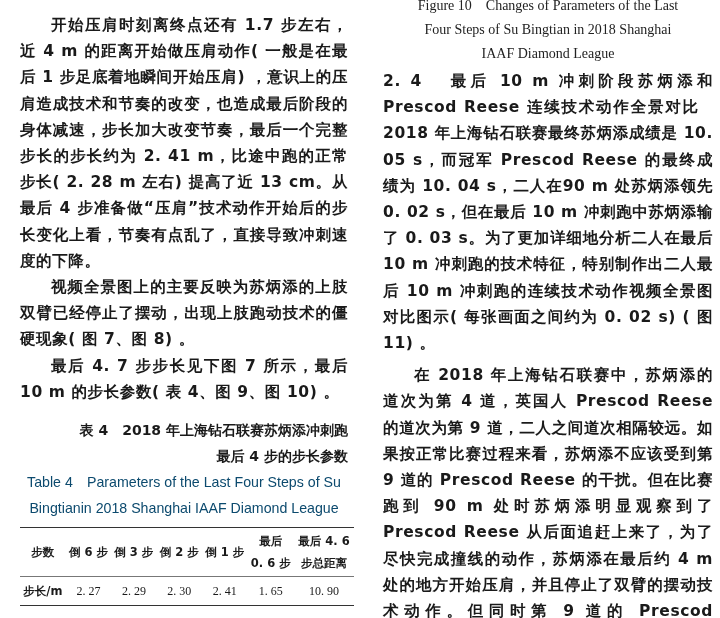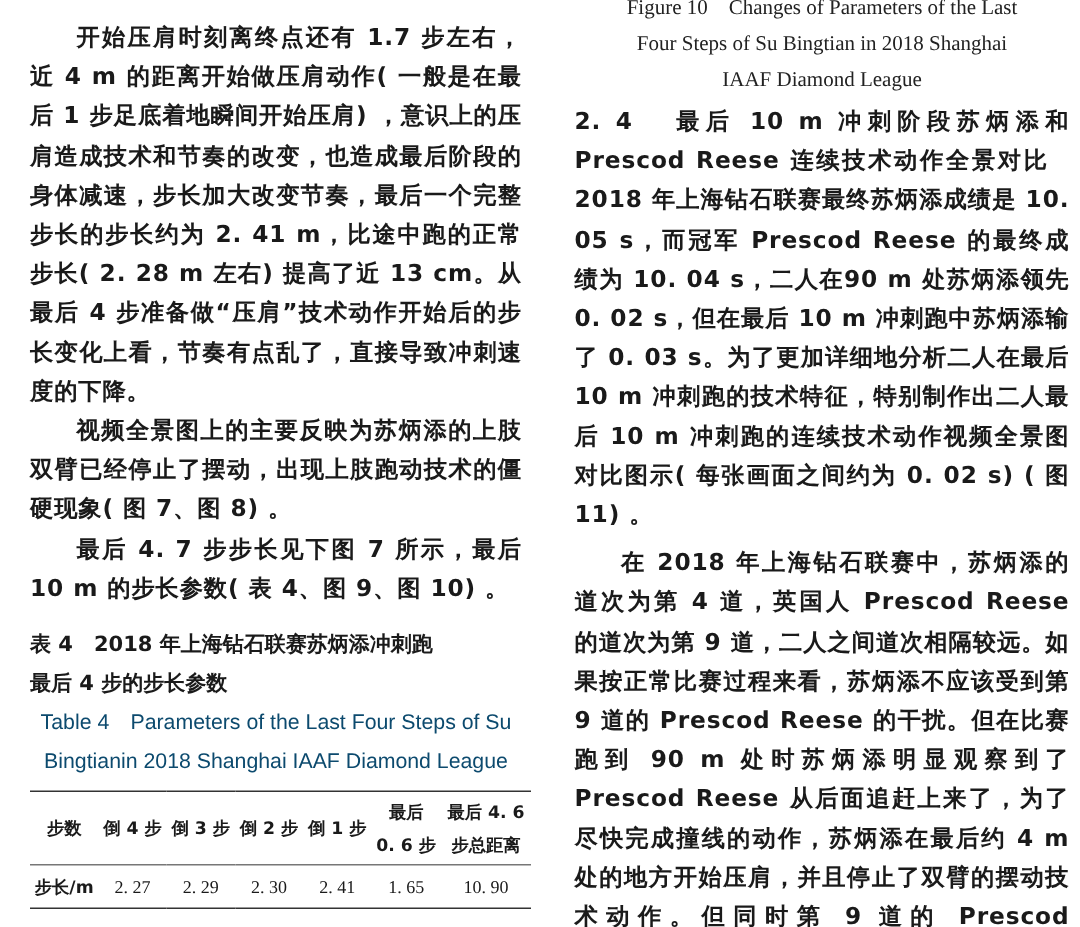--- a/index.html
+++ b/index.html
@@ -5,21 +5,21 @@
   html, body { margin: 0; padding: 0; background: #ffffff; }
   body { width: 720px; height: 618px; overflow: hidden; position: relative;
          font-family: "DejaVu Sans", sans-serif; color: #1a1a1a; }
   .col { position: absolute; top: 0; }
   .left { left: 20px; width: 328px; }
   .right { left: 383px; width: 330px; }
   .para { font-size: 15.5px; line-height: 26.2px; margin: 0; text-align: justify; letter-spacing: 0.6px; font-weight: 600; }
   .indent { text-indent: 2em; }
   .fig-cap { font-family: "Liberation Serif", serif; font-size: 14px; line-height: 24px; text-align: center; color: #222; margin: 0; }
   .sec-head { font-size: 15.5px; line-height: 26px; font-weight: 600; }
-  .tbl-title-cn { font-size: 14px; line-height: 26px; text-align: left; font-weight: 600; margin: 0; }
+  .tbl-title-cn { font-size: 14px; line-height: 26px; text-align: right; font-weight: 600; margin: 0; }
   .tbl-title-en { font-family: "Liberation Sans", sans-serif; font-size: 14.2px; line-height: 26px; text-align: center; margin: 0; color: #0c4a6e; }
   table { border-collapse: collapse; width: 334px; margin-top: 6px; font-size: 12px; }
   table th, table td { text-align: center; padding: 0; font-family: "Liberation Serif", serif; }
   thead tr { border-top: 1.5px solid #333; border-bottom: 1px solid #777; }
   tbody tr { border-bottom: 1.5px solid #333; margin-top: 20px; }
   thead th { height: 48px; font-weight: 600; font-family: "DejaVu Sans", sans-serif; font-size: 11.5px; line-height: 22px; }
   tbody td { height: 28px; font-size: 12px; }
   tbody td.label { font-family: "DejaVu Sans", sans-serif; font-weight: 600; font-size: 11.5px; }
 </style>
 </head>
@@ -33,21 +33,21 @@
 
   <div style="margin-top:12px">
     <p class="tbl-title-cn">表 4　2018 年上海钻石联赛苏炳添冲刺跑</p>
     <p class="tbl-title-cn">最后 4 步的步长参数</p>
     <p class="tbl-title-en">Table 4　Parameters of the Last Four Steps of Su</p>
     <p class="tbl-title-en">Bingtianin 2018 Shanghai IAAF Diamond League</p>
     <table>
       <thead>
         <tr>
           <th><span>步数</span></th>
-          <th><span>倒 4 步</span></th>
+          <th><span>倒 6 步</span></th>
           <th><span>倒 3 步</span></th>
           <th><span>倒 2 步</span></th>
           <th><span>倒 1 步</span></th>
           <th><span>最后</span><br><span>0. 6 步</span></th>
           <th><span>最后 4. 6</span><br><span>步总距离</span></th>
         </tr>
       </thead>
       <tbody>
         <tr>
           <td class="label">步长/m</td>

